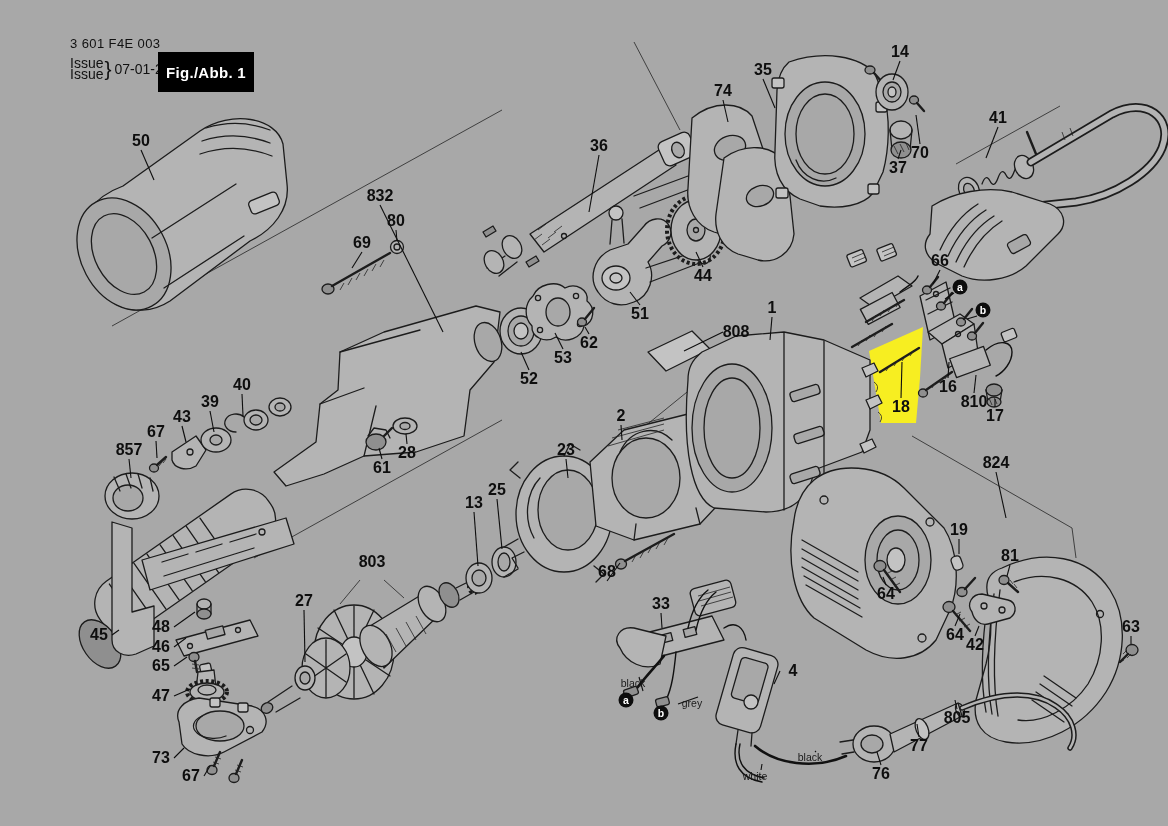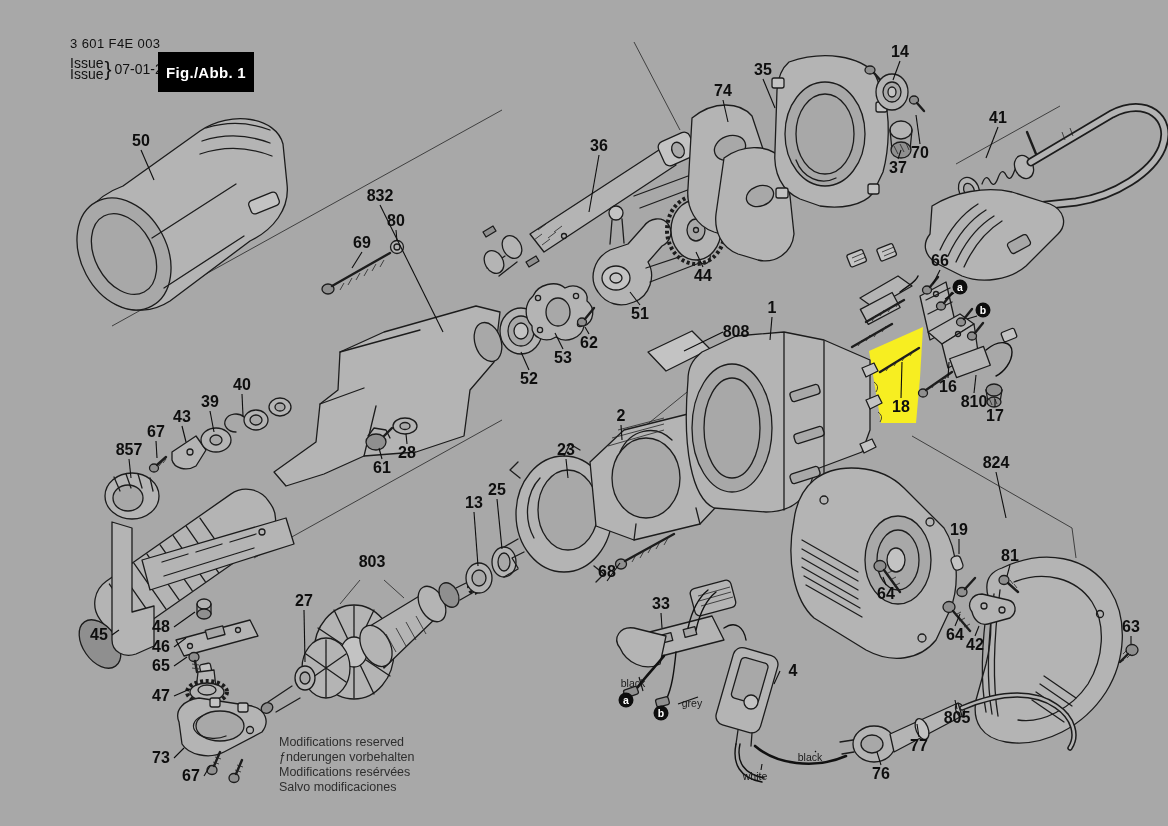--- a/index.html
+++ b/index.html
@@ -637,19 +637,13 @@
         <line x1="953" y1="316" x2="943" y2="319" class="leader"></line>
         <circle cx="959" cy="310" r="7.5" fill="#0d0d0d"></circle>
         <text x="959" y="313.8" class="circlbl">b</text>
         <circle cx="602" cy="700" r="7.5" fill="#0d0d0d"></circle>
         <text x="602" y="703.8" class="circlbl">a</text>
         <circle cx="637" cy="713" r="7.5" fill="#0d0d0d"></circle>
         <text x="637" y="716.8" class="circlbl">b</text>
       </g>
   </svg>
 
-  <div class="ftr">
-    <div>Modifications reserved</div>
-    <div>ƒnderungen vorbehalten</div>
-    <div>Modifications resérvées</div>
-    <div>Salvo modificaciones</div>
-  </div>
 </div>
 
 </body></html>

